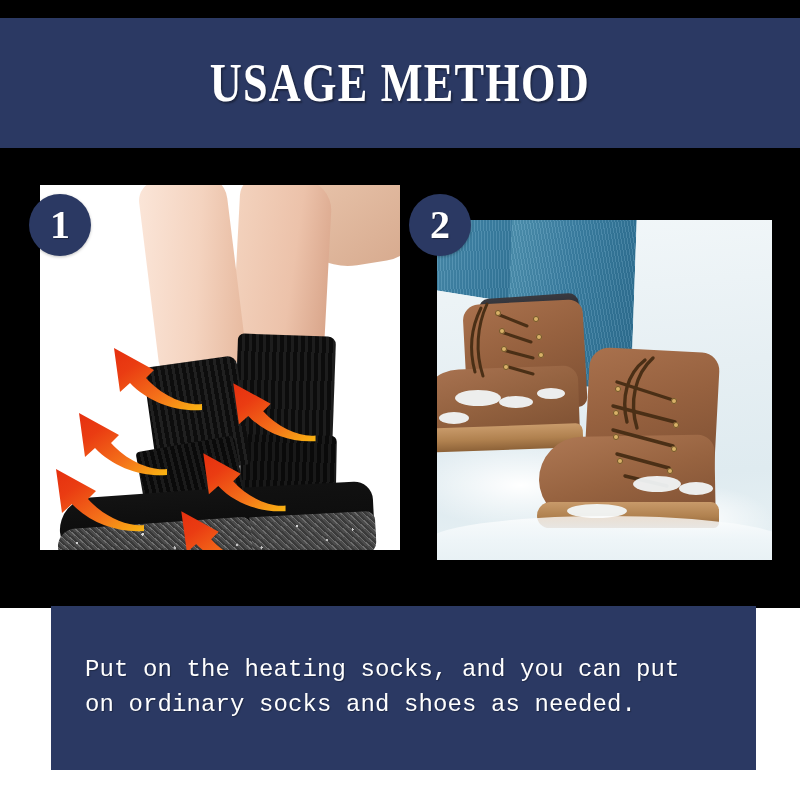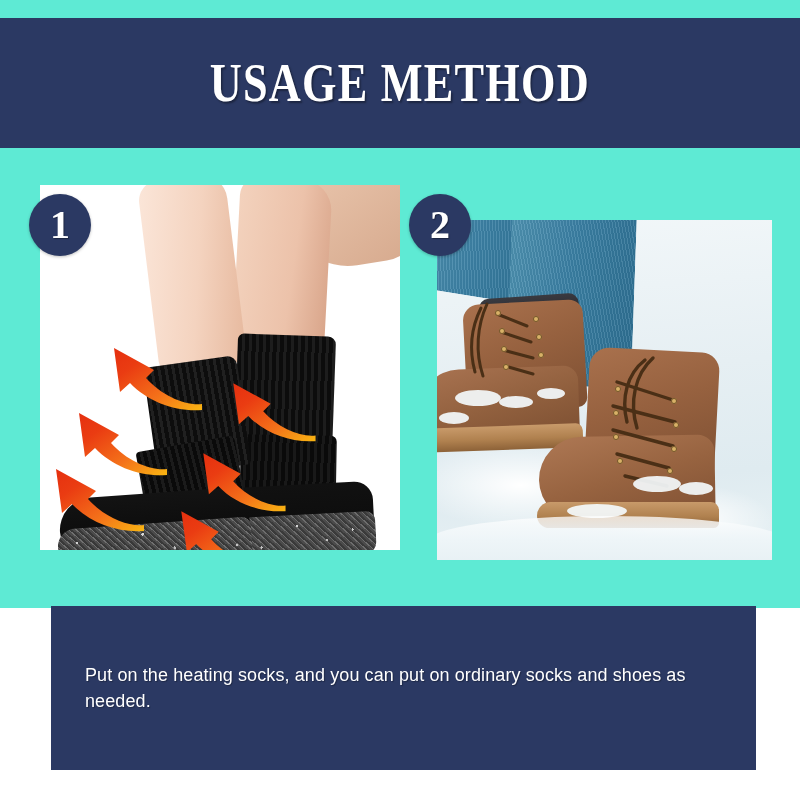--- a/index.html
+++ b/index.html
@@ -2,21 +2,21 @@
 <html><head>
 <meta charset="utf-8">
 <style>
   html,body{margin:0;padding:0;}
   body{
     width:800px;height:800px;
     background:#ffffff;
     font-family:"Liberation Sans", sans-serif;
     overflow:hidden;
   }
-  .page{position:relative;width:800px;height:608px;background:#5eead4;}
+  .page{position:relative;width:800px;height:608px;background:#000000;}
 
   
   .header-banner{
     position:absolute;left:0;top:18px;width:800px;height:130px;
     background:#2b3963;
     display:flex;align-items:center;justify-content:center;
   }
   .header-title{
     font-family:"Liberation Serif", serif;
     font-weight:bold;
@@ -170,22 +170,22 @@
   .snowpatch{position:absolute;background:#f4fafc;border-radius:50%;opacity:.92;}
 
   
   .caption-box{
     position:absolute;left:51px;top:606px;width:705px;height:164px;
     background:#2b3963;
     display:flex;align-items:center;
   }
   .caption-text{
     color:#fff;
-    font-family:Liberation Sans, sans-serif;
-    font-size:18px;
+    font-family:Liberation Mono, monospace;
+    font-size:24px;
     line-height:1.45;
     padding:0 34px;
     letter-spacing:.1px;
     text-shadow:1px 1px 1px rgba(0,0,0,.3);
   }
 </style>
 </head>
 <body>
 
 <div class="page">

